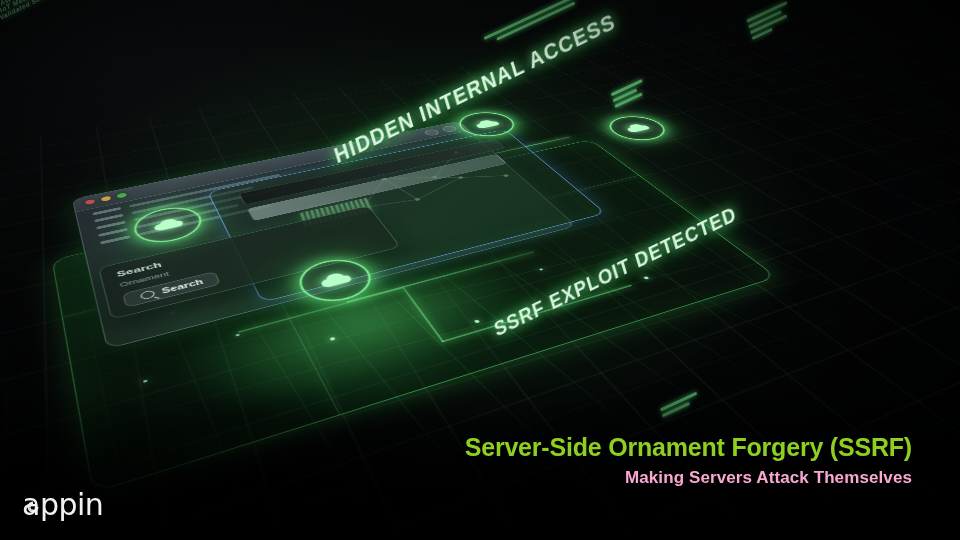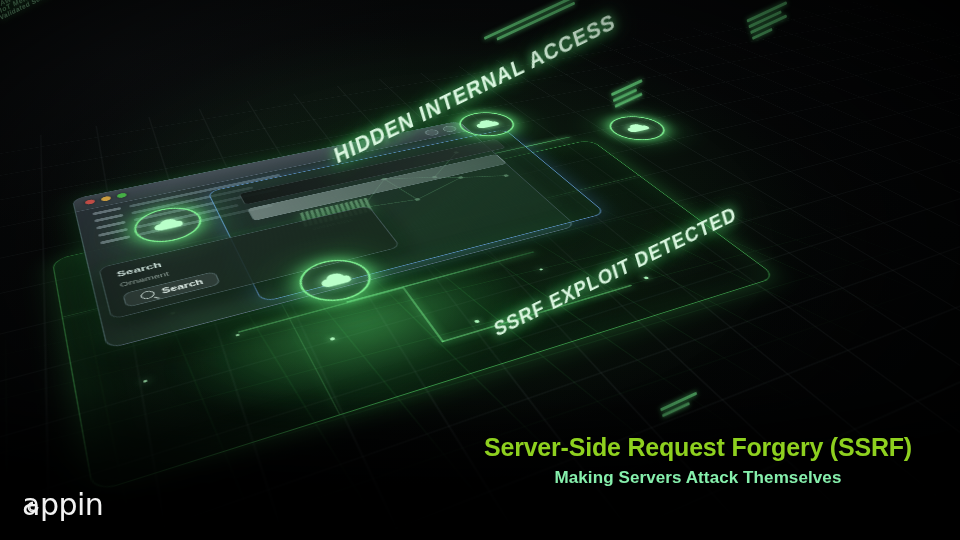--- a/index.html
+++ b/index.html
@@ -138,22 +138,22 @@
 
   
   .code-cluster{position:absolute;transform:rotate(-25deg) skewX(-8deg);}
   .code-cluster span{display:block;height:3px;border-radius:1px;margin-bottom:3px;
     background:rgba(110,230,135,.70);box-shadow:0 0 5px rgba(90,225,120,.7);}
 
   
   .title-wrap{position:absolute;right:48px;bottom:52px;text-align:center;z-index:40;}
   .title{font-size:25px;font-weight:700;color:#8ed01f;letter-spacing:-.2px;
     text-shadow:0 2px 8px rgba(0,0,0,.9);margin:0 0 6px 0;}
-  .subtitle{font-size:17px;font-weight:700;color:#86efac;letter-spacing:.1px;
-    text-shadow:0 2px 7px rgba(0,0,0,.9);margin:0;}
+  .subtitle{font-size:17px;font-weight:700;color:#f9a8d4;letter-spacing:.1px;
+    text-shadow:0 2px 7px rgba(0,0,0,.9);margin:0;text-align:right;}
 
   
   .logo{position:absolute;left:22px;bottom:18px;display:flex;align-items:center;z-index:40;}
   .logo-text{font-size:30px;font-weight:400;color:#f2f2f2;letter-spacing:-.5px;
     font-family:"DejaVu Sans",sans-serif;}
 </style>
 </head>
 <body>
 
 <div id="stage">
@@ -323,21 +323,21 @@
   <div class="label3d lbl-hidden">HIDDEN INTERNAL ACCESS</div>
   <div class="label3d lbl-ssrf">SSRF EXPLOIT DETECTED</div>
   <div class="lbl-small lbl-aws">AWS Metadata</div>
   <div class="lbl-small lbl-iot">IoT Metadata</div>
   <div class="lbl-small lbl-val">Validated Server</div>
 
   <div class="vignette"></div>
   <div class="bottom-fade"></div>
 
   <div class="title-wrap">
-    <h1 class="title">Server-Side Request Forgery (SSRF)</h1>
+    <h1 class="title">Server-Side Ornament Forgery (SSRF)</h1>
     <p class="subtitle">Making Servers Attack Themselves</p>
   </div>
 
   <div class="logo">
     <svg width="0" height="0" style="position:absolute"></svg>
     <span class="logo-text">appin</span>
     <svg width="16" height="16" viewBox="0 0 16 16" style="position:absolute;left:3px;bottom:7px;">
       <path d="M8 3.2a4.8 4.8 0 1 0 4.8 4.8A3.4 3.4 0 0 1 8 11.2 3.2 3.2 0 1 1 8 4.8" fill="none" stroke="#f2f2f2" stroke-width="1.4"></path>
     </svg>
   </div>

